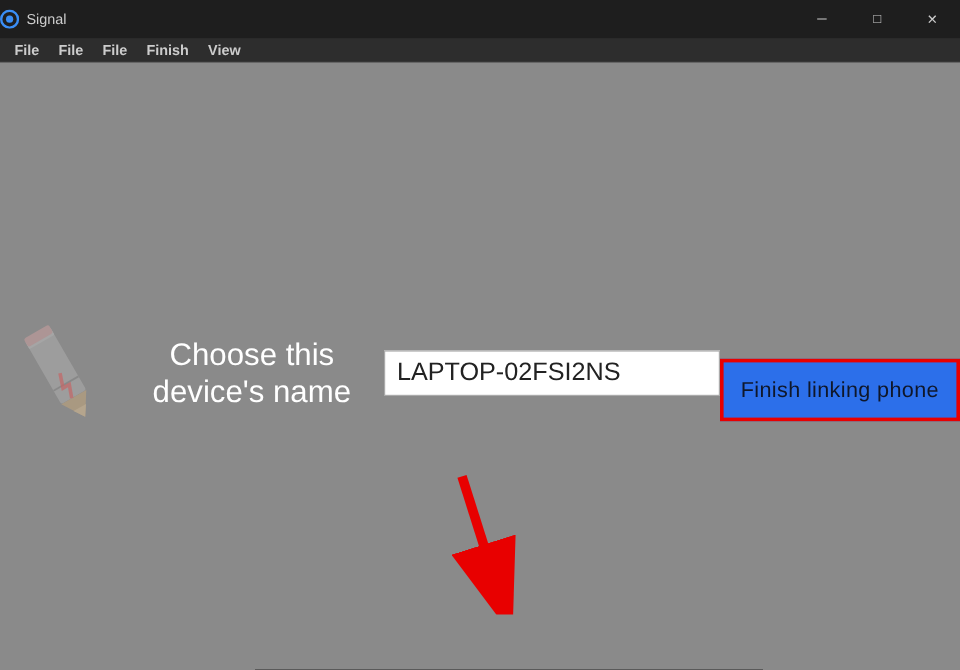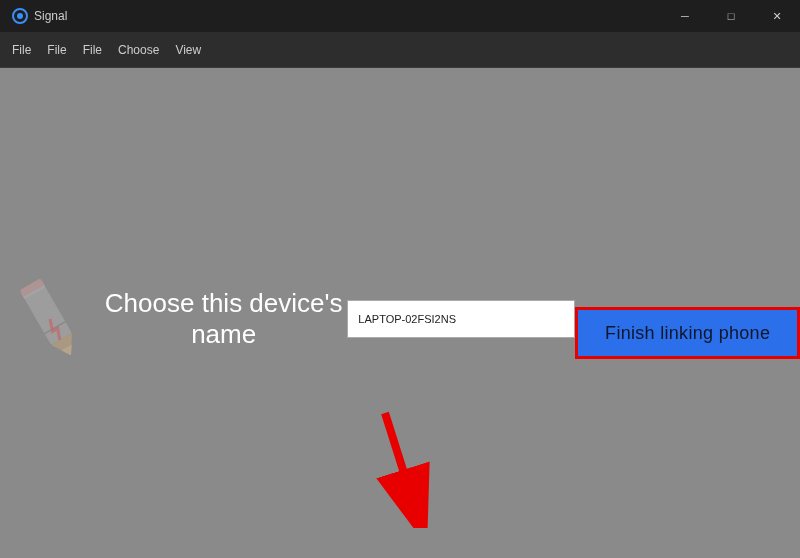--- a/index.html
+++ b/index.html
@@ -23,21 +23,21 @@
       flex-direction: column;
       background: #2d2d2d;
     }
 
     .title-bar {
       height: 32px;
       background: #1e1e1e;
       display: flex;
       align-items: center;
       justify-content: space-between;
-      padding: 0 0 0 12px;
+      padding: 0 0 0 0;
       flex-shrink: 0;
     }
 
     .title-bar-left {
       display: flex;
       align-items: center;
       gap: 6px;
     }
 
     .title-bar-icon {
@@ -62,27 +62,28 @@
       align-items: center;
       justify-content: center;
       color: #cccccc;
       font-size: 11px;
       cursor: pointer;
       background: transparent;
       border: none;
     }
 
     .menu-bar {
-      height: 36px;
+      height: 20px;
       background: #2d2d2d;
       display: flex;
       align-items: center;
       padding: 0 4px;
       flex-shrink: 0;
       border-bottom: 1px solid #3a3a3a;
+      font-weight: bold;
     }
 
     .menu-item {
       color: #cccccc;
       font-size: 12px;
       padding: 2px 8px;
       cursor: pointer;
     }
 
     .content-area {
@@ -113,21 +114,21 @@
       margin-bottom: 28px;
       text-align: center;
     }
 
     .device-name-input {
       width: 280px;
       height: 38px;
       background: #ffffff;
       border: 1.5px solid #aaaaaa;
       outline: none;
-      font-size: 11px;
+      font-size: 21px;
       color: #222222;
       padding: 0 10px;
       text-align: left;
       margin-bottom: 28px;
     }
 
     .finish-button {
       width: 280px;
       height: 52px;
       background: #2c6fea;
@@ -168,21 +169,21 @@
       <button class="title-bar-btn">─</button>
       <button class="title-bar-btn">□</button>
       <button class="title-bar-btn close">✕</button>
     </div>
   </div>
 
   <div class="menu-bar">
     <span class="menu-item">File</span>
     <span class="menu-item">File</span>
     <span class="menu-item">File</span>
-    <span class="menu-item">Choose</span>
+    <span class="menu-item">Finish</span>
     <span class="menu-item">View</span>
   </div>
 
   <div class="content-area">
 
     <div class="pencil-icon-area">
       <svg class="pencil-svg" viewBox="0 0 100 100">
         <g transform="rotate(-30, 50, 50)">
 
           <rect x="38" y="15" width="24" height="58" rx="2" fill="#b0b0b0"></rect>

